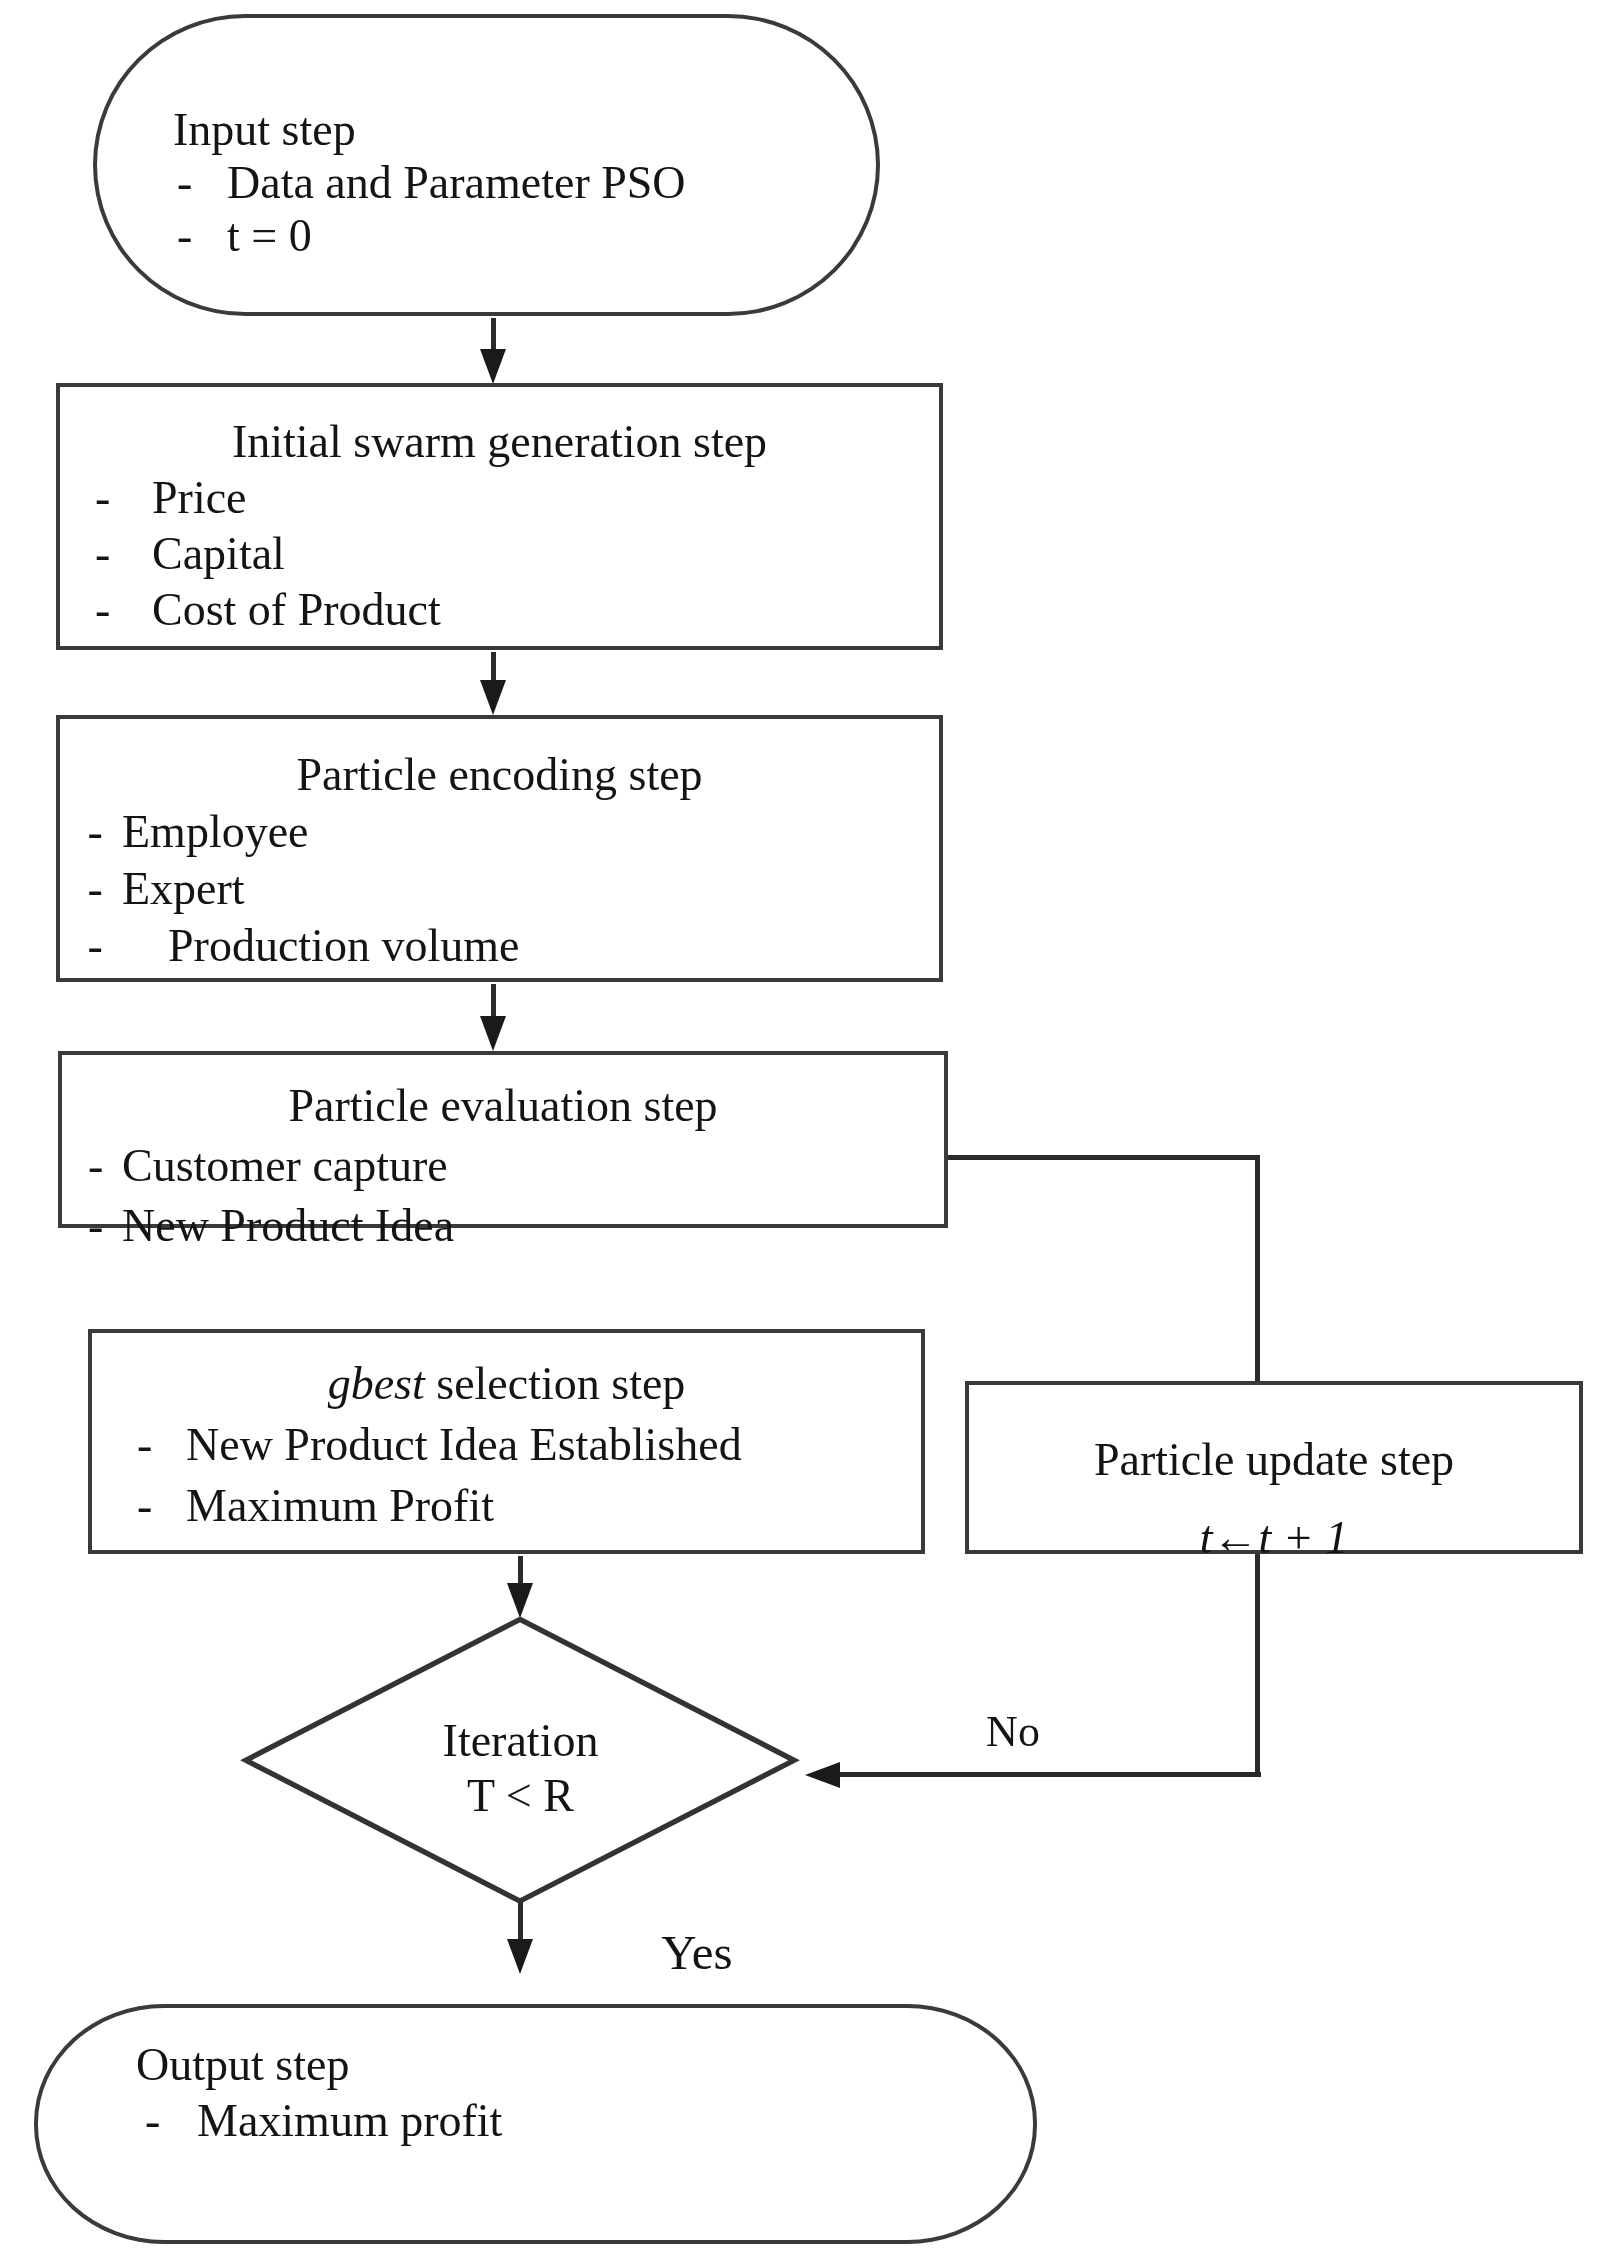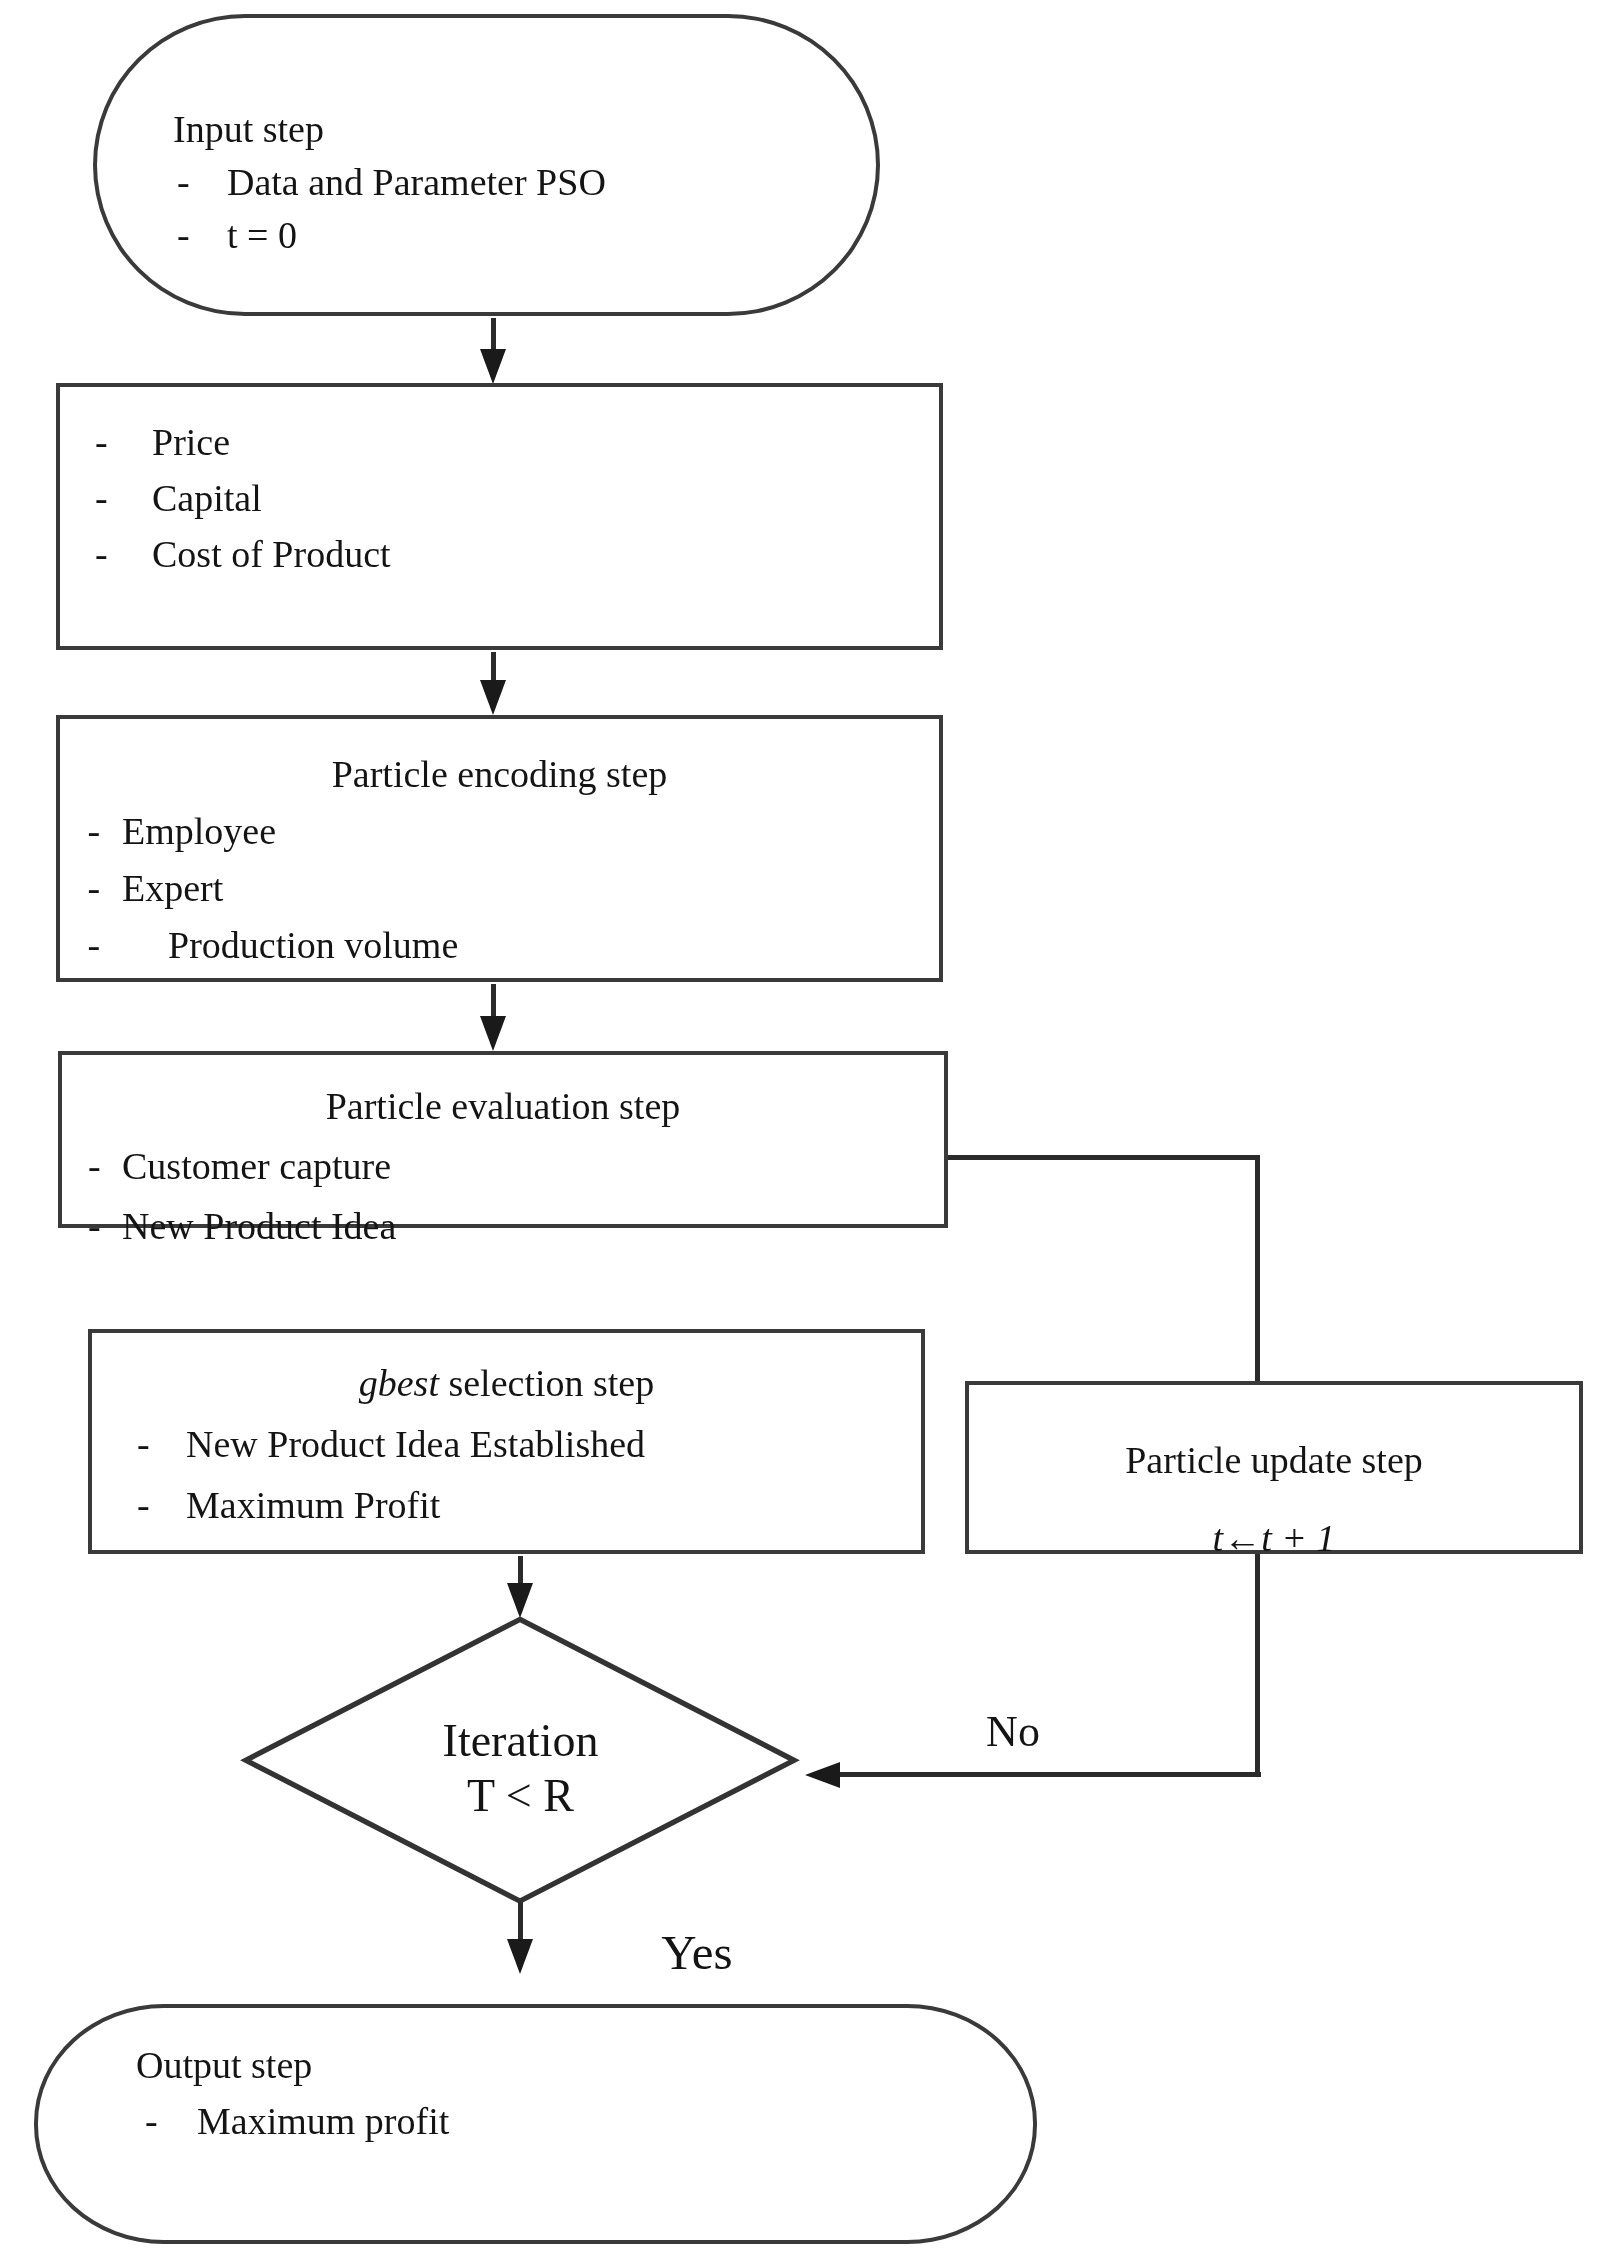--- a/index.html
+++ b/index.html
@@ -10,21 +10,21 @@
     background:#ffffff;
     font-family:"Liberation Serif","DejaVu Serif",serif;
     color:#141414;
   }
   .node{
     position:absolute;
     box-sizing:border-box;
     border:4.6px solid #3a3a3a;
     background:#ffffff;
   }
-  .content{position:absolute;left:0;top:0;right:0;bottom:0;font-size:38px;}
+  .content{position:absolute;left:0;top:0;right:0;bottom:0;font-size:46px;}
   .row{position:relative;width:100%;}
   .trow{text-align:center;}
   .abs{position:absolute;top:0;}
   .em{font-style:italic;}
   
   .n-input  .row{height:53px;line-height:53px;}
   .n-swarm  .row{height:56px;line-height:56px;}
   .n-enc    .row{height:57px;line-height:57px;}
   .n-eval   .row{height:60px;line-height:60px;}
   .n-gbest  .row{height:61px;line-height:61px;}
@@ -60,20 +60,23 @@
         <span class="abs" style="left:130px;">t = 0</span>
       </div>
     </div>
   </div>
 
   <div class="vline" style="left:491px;top:318px;width:5.3px;height:34px;"></div>
   <div class="ah-down" style="left:480px;top:349px;"></div>
 
   <div class="node n-swarm" style="left:56px;top:383px;width:887px;height:267px;">
     <div class="content" style="padding-top:27.4px;">
+      <div class="row trow">
+        <span>Initial swarm generation step</span>
+      </div>
       <div class="row">
         <span class="abs" style="left:35px;">-</span>
         <span class="abs" style="left:92px;">Price</span>
       </div>
       <div class="row">
         <span class="abs" style="left:35px;">-</span>
         <span class="abs" style="left:92px;">Capital</span>
       </div>
       <div class="row">
         <span class="abs" style="left:35px;">-</span>

